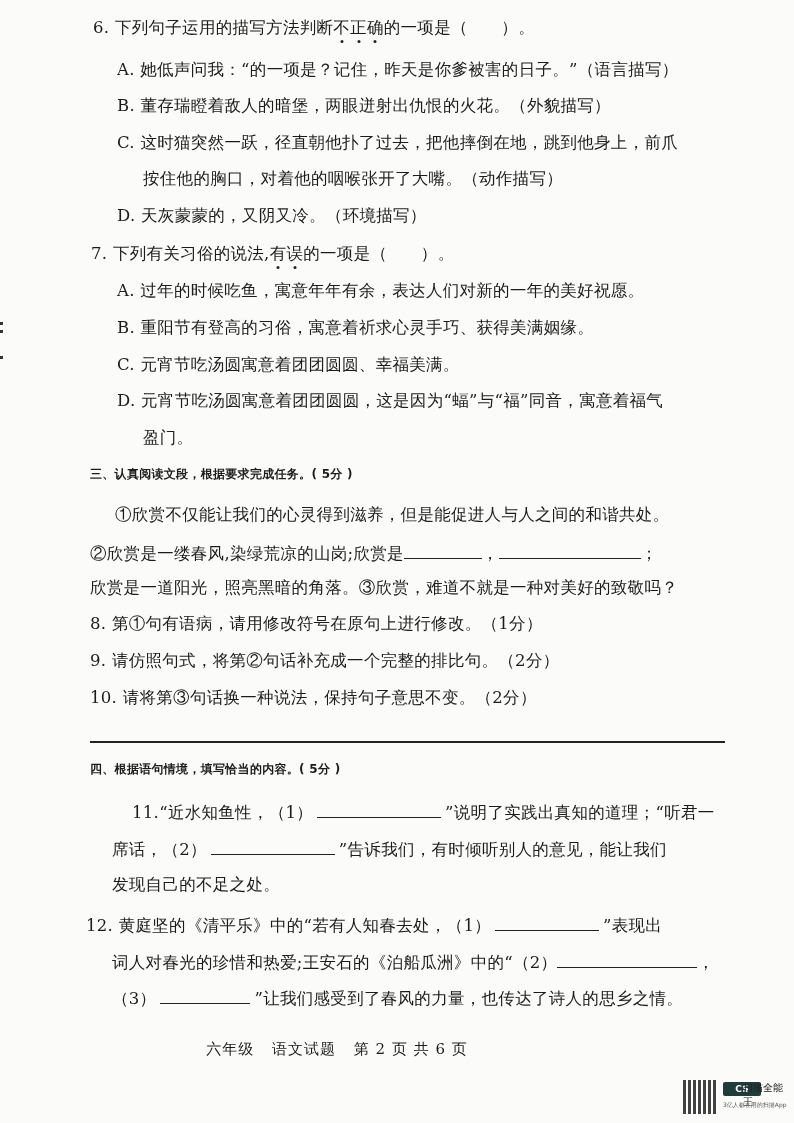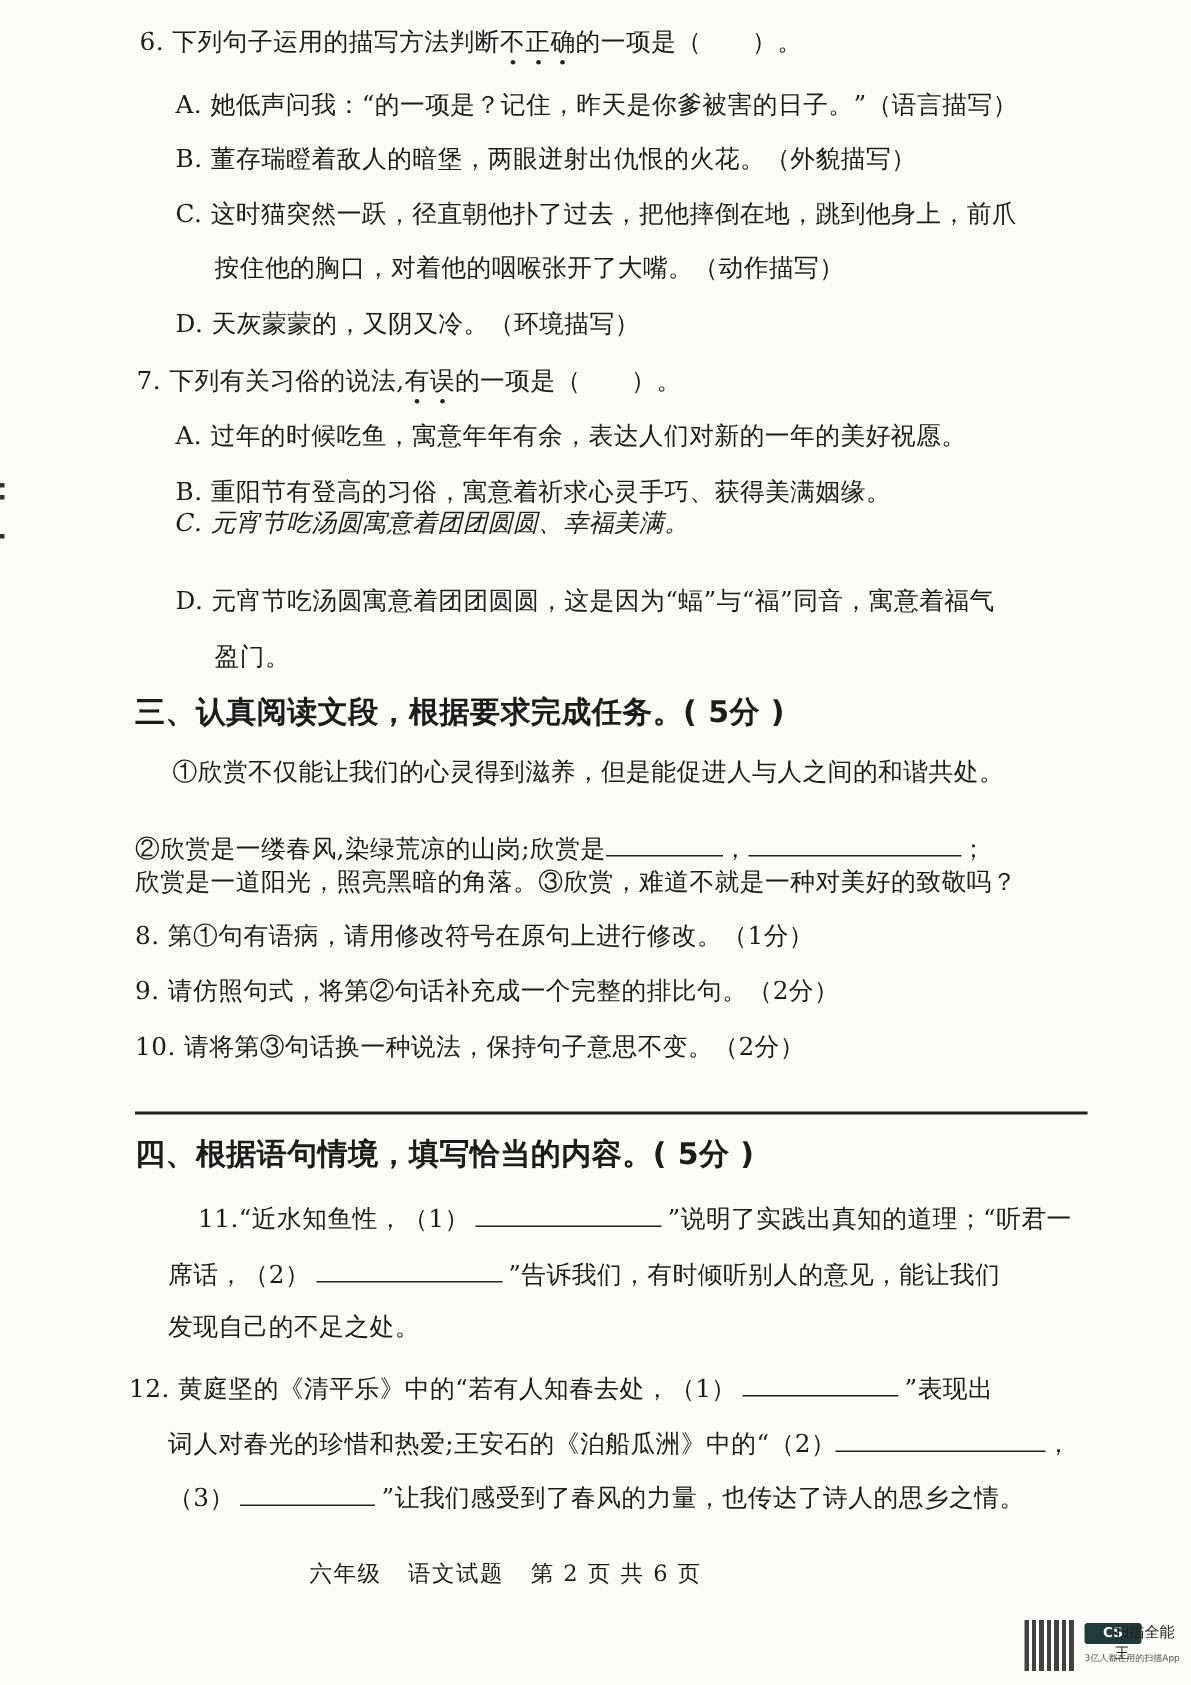--- a/index.html
+++ b/index.html
@@ -1,21 +1,21 @@
 <!DOCTYPE html>
 <html><head>
 <meta charset="utf-8">
 <style>
   html, body { margin:0; padding:0; }
   body {
     width:794px; height:1123px; background:#fbfbfa; position:relative; overflow:hidden;
     font-family:"DejaVu Serif","Liberation Serif",serif; color:#1c1c1c;
   }
   .line { position:absolute; white-space:nowrap; font-size:16.5px; line-height:24px; letter-spacing:0.3px; }
-  .bold { font-weight:bold; font-family:"DejaVu Sans","Liberation Sans",sans-serif; font-size:20px; }
+  .bold { font-weight:bold; font-family:"DejaVu Sans","Liberation Sans",sans-serif; font-size:12px; }
   .blank { display:inline-block; border-bottom:1.2px solid #222; height:18px; vertical-align:baseline; }
   .dot { position:relative; }
   .dot::after { content:""; position:absolute; left:50%; bottom:-6px; width:3px; height:3px; border-radius:50%; background:#222; transform:translateX(-50%); }
   .rule { position:absolute; height:1.5px; background:#222; }
   .footer { position:absolute; left:0; width:674px; top:1040px; text-align:center; font-size:15px; letter-spacing:1px; }
   .footer span { margin:0 6px; }
   .badge { position:absolute; left:683px; top:1080px; width:106px; height:36px; }
   .qr { position:absolute; left:0; top:0; width:34px; height:34px; background:
      repeating-linear-gradient(90deg,#222 0 3px,#fff 3px 5px),#fff; opacity:0.85; }
   .cs { position:absolute; left:40px; top:2px; width:38px; height:14px; background:#1f3b3a; color:#fff; font-size:9px; line-height:14px; text-align:center; font-family:"DejaVu Sans",sans-serif; font-weight:bold; border-radius:2px; }
@@ -33,27 +33,27 @@
 <div class="line" style="left:117px;top:94px;">B. 董存瑞瞪着敌人的暗堡，两眼迸射出仇恨的火花。（外貌描写）</div>
 <div class="line" style="left:117px;top:131px;">C. 这时猫突然一跃，径直朝他扑了过去，把他摔倒在地，跳到他身上，前爪</div>
 <div class="line" style="left:143px;top:167px;">按住他的胸口，对着他的咽喉张开了大嘴。（动作描写）</div>
 <div class="line" style="left:117px;top:204px;">D. 天灰蒙蒙的，又阴又冷。（环境描写）</div>
 
 <div class="line" style="left:91px;top:242px;">
   <span>7. 下列有关习俗的说法,</span><span class="dot">有</span><span class="dot">误</span><span>的一项是（　　）。</span>
 </div>
 <div class="line" style="left:117px;top:279px;">A. 过年的时候吃鱼，寓意年年有余，表达人们对新的一年的美好祝愿。</div>
 <div class="line" style="left:117px;top:316px;">B. 重阳节有登高的习俗，寓意着祈求心灵手巧、获得美满姻缘。</div>
-<div class="line" style="left:117px;top:337px;font-style:italic;">C. 元宵节吃汤圆寓意着团团圆圆、幸福美满。</div>
+<div class="line" style="left:117px;top:353px;">C. 元宵节吃汤圆寓意着团团圆圆、幸福美满。</div>
 <div class="line" style="left:117px;top:389px;">D. 元宵节吃汤圆寓意着团团圆圆，这是因为“蝠”与“福”同音，寓意着福气</div>
 <div class="line" style="left:143px;top:426px;">盈门。</div>
 
 <div class="line bold" style="left:90px;top:462px;">三、认真阅读文段，根据要求完成任务。( 5分 )</div>
 <div class="line" style="left:115px;top:503px;">①欣赏不仅能让我们的心灵得到滋养，但是能促进人与人之间的和谐共处。</div>
-<div class="line" style="left:90px;top:552px;text-align:right;">
+<div class="line" style="left:90px;top:540px;text-align:right;">
   <span>②欣赏是一缕春风,染绿荒凉的山岗;欣赏是</span><span class="blank" style="width:78px;"></span><span>，</span><span class="blank" style="width:142px;"></span><span>；</span>
 </div>
 <div class="line" style="left:90px;top:576px;">欣赏是一道阳光，照亮黑暗的角落。③欣赏，难道不就是一种对美好的致敬吗？</div>
 <div class="line" style="left:90px;top:612px;">8. 第①句有语病，请用修改符号在原句上进行修改。（1分）</div>
 <div class="line" style="left:90px;top:649px;">9. 请仿照句式，将第②句话补充成一个完整的排比句。（2分）</div>
 <div class="line" style="left:90px;top:686px;">10. 请将第③句话换一种说法，保持句子意思不变。（2分）</div>
 <div class="rule" style="left:90px;top:741px;width:635px;"></div>
 
 <div class="line bold" style="left:90px;top:757px;">四、根据语句情境，填写恰当的内容。( 5分 )</div>
 <div class="line" style="left:88px;top:799px;margin-left:44px;">

